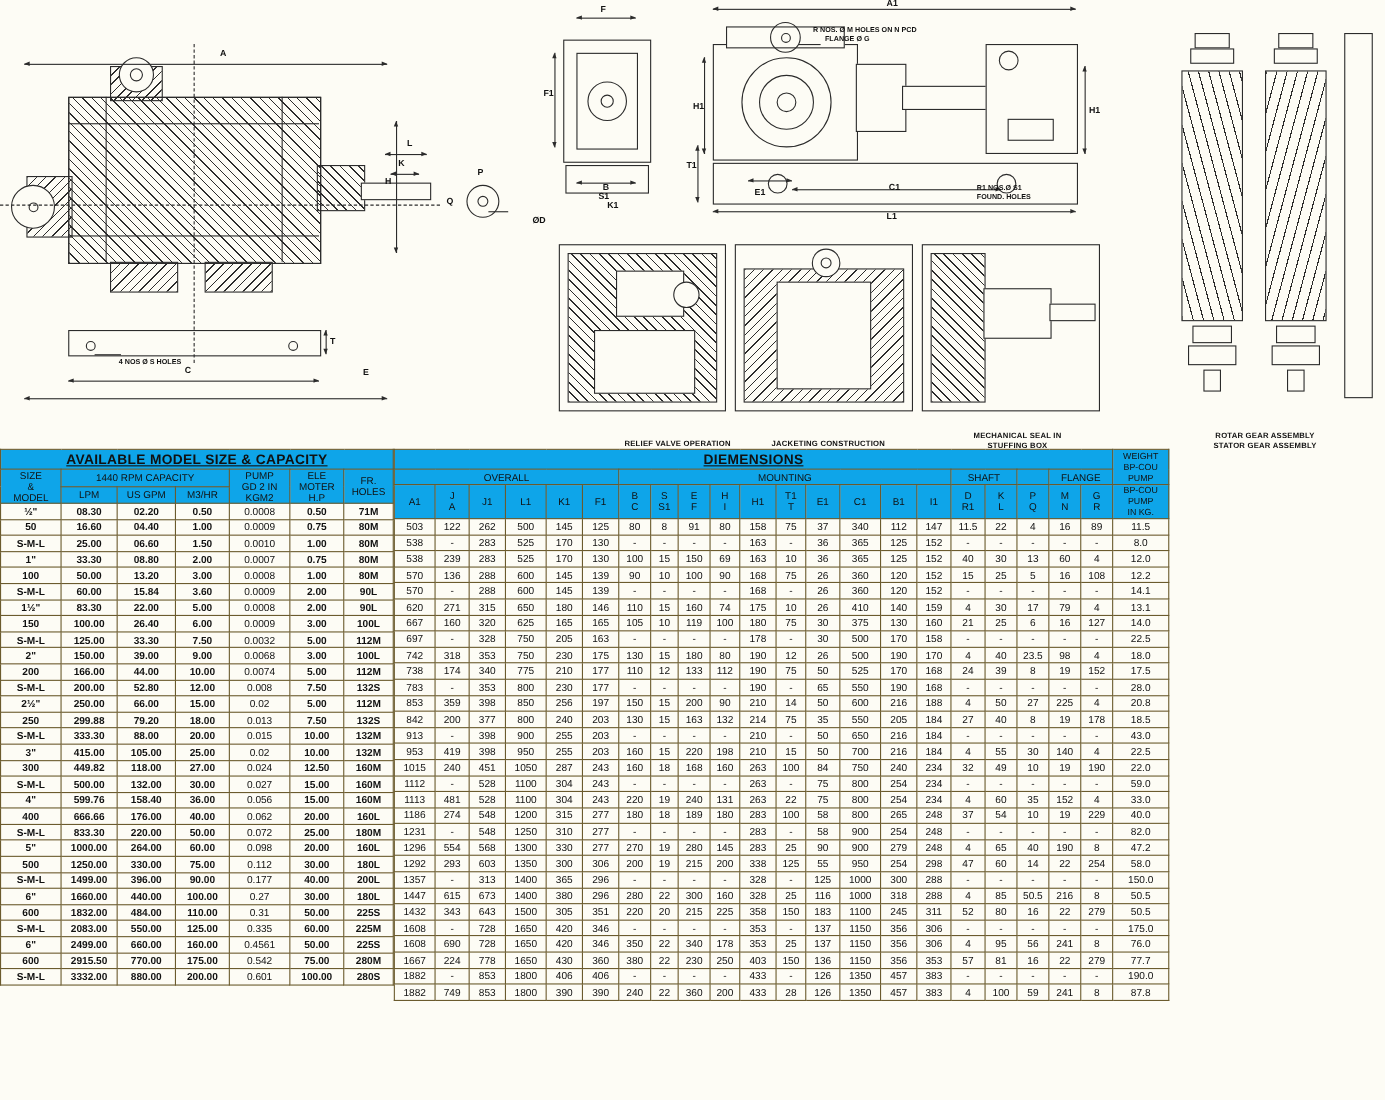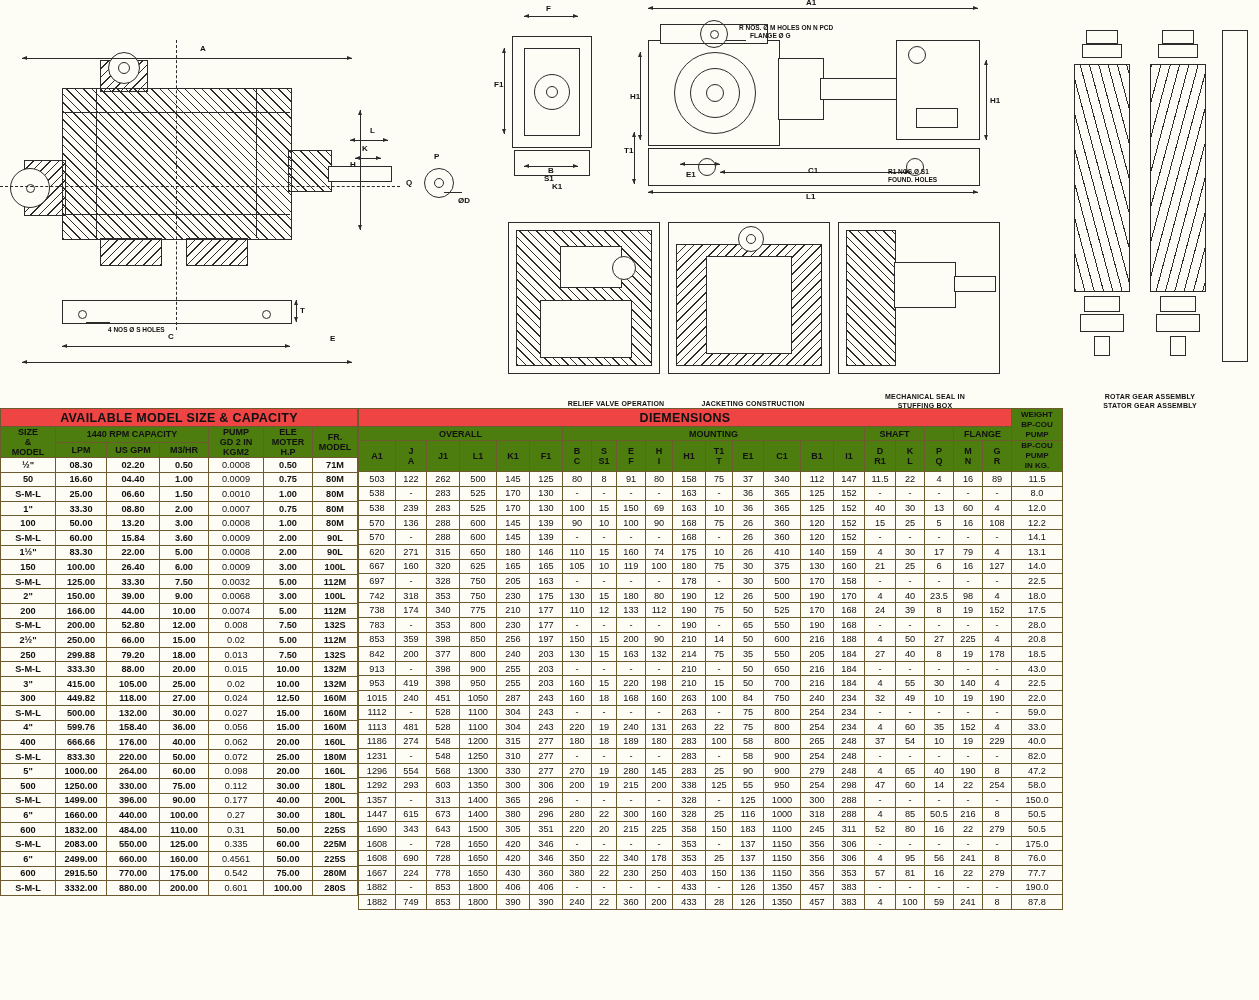--- a/index.html
+++ b/index.html
@@ -27,22 +27,22 @@
   .arrowv{position:absolute;width:1px;background:#2b2b2b;}
   .arrowv:before,.arrowv:after{content:"";position:absolute;left:-2px;border-left:2.5px solid transparent;border-right:2.5px solid transparent;}
   .arrowv:before{top:0;border-bottom:5px solid #2b2b2b;}
   .arrowv:after{bottom:0;border-top:5px solid #2b2b2b;}
 
   
   .tables{position:absolute;top:408px;left:0;width:1259px;}
   table{border-collapse:collapse;font-family:"Liberation Sans",sans-serif;}
   .tblwrap{display:flex;align-items:flex-start;}
   th,td{border:1px solid #6b5b2e;text-align:center;padding:0;}
-  .hdtitle{background:#ef4444;font-weight:bold;font-size:12.5px;letter-spacing:.3px;height:17px;}
-  .hdsub{background:#4d7c0f;font-weight:bold;font-size:9px;line-height:10px;}
+  .hdtitle{background:#0ea5e9;font-weight:bold;font-size:12.5px;letter-spacing:.3px;height:17px;text-decoration:underline;}
+  .hdsub{background:#0ea5e9;font-weight:normal;font-size:9px;line-height:10px;}
   .cell{font-size:9.2px;height:13.6px;background:#fdfcf5;white-space:nowrap;}
   .cellb{font-weight:bold;}
   .left-table td.cell{padding:0 3px;}
   .wt{background:#fdfcf5;}
 </style>
 </head>
 <body>
 
 <div class="page">
 
@@ -85,21 +85,21 @@
       <div class="lab" style="left:330px;top:334px;">E</div>
       <div class="arrowv" style="left:296px;top:300px;height:22px;"></div>
       <div class="lab" style="left:300px;top:306px;">T</div>
       <div class="lab6" style="left:108px;top:326px;">4 NOS Ø S HOLES</div>
       <div class="ln h1" style="left:86px;top:322px;width:24px;"></div>
 
       <div class="circ" style="left:424px;top:168px;width:28px;height:28px;"></div>
       <div class="circ" style="left:434px;top:178px;width:8px;height:8px;"></div>
       <div class="lab" style="left:434px;top:152px;">P</div>
       <div class="lab" style="left:406px;top:178px;">Q</div>
-      <div class="lab" style="left:458px;top:196px;">ØD</div>
+      <div class="lab" style="left:484px;top:196px;">ØD</div>
       <div class="ln h1" style="left:444px;top:192px;width:18px;"></div>
     </div>
 
     <div>
       <div class="dwgbox" style="left:512px;top:36px;width:78px;height:110px;"></div>
       <div class="dwgbox" style="left:524px;top:48px;width:54px;height:86px;"></div>
       <div class="circ" style="left:534px;top:74px;width:34px;height:34px;"></div>
       <div class="circ" style="left:546px;top:86px;width:10px;height:10px;"></div>
       <div class="dwgbox" style="left:514px;top:150px;width:74px;height:24px;"></div>
       <div class="arrowline" style="left:524px;top:16px;width:54px;"></div>
@@ -205,21 +205,21 @@
 &amp;
 MODEL</th>
             <th class="hdsub" colspan="3" style="height:13px;">1440 RPM CAPACITY</th>
             <th class="hdsub" rowspan="2" style="width:54px;white-space:pre-line;">PUMP
 GD 2 IN
 KGM2</th>
             <th class="hdsub" rowspan="2" style="width:48px;white-space:pre-line;">ELE
 MOTER
 H.P</th>
             <th class="hdsub" rowspan="2" style="width:44px;white-space:pre-line;">FR.
-MODEL</th>
+HOLES</th>
           </tr>
           <tr>
             <th class="hdsub" style="width:50px;height:13px;">LPM</th>
             <th class="hdsub" style="width:52px;">US GPM</th>
             <th class="hdsub" style="width:48px;">M3/HR</th>
           </tr>
         </thead>
         <tbody id="left-body">
             <tr>
               <td class="cell cellb">½"</td>
@@ -1118,21 +1118,21 @@
               <td class="cell">318</td>
               <td class="cell">288</td>
               <td class="cell">4</td>
               <td class="cell">85</td>
               <td class="cell">50.5</td>
               <td class="cell">216</td>
               <td class="cell">8</td>
               <td class="cell wt">50.5</td>
             </tr>
             <tr>
-              <td class="cell">1690</td>
+              <td class="cell">1432</td>
               <td class="cell">343</td>
               <td class="cell">643</td>
               <td class="cell">1500</td>
               <td class="cell">305</td>
               <td class="cell">351</td>
               <td class="cell">220</td>
               <td class="cell">20</td>
               <td class="cell">215</td>
               <td class="cell">225</td>
               <td class="cell">358</td>

